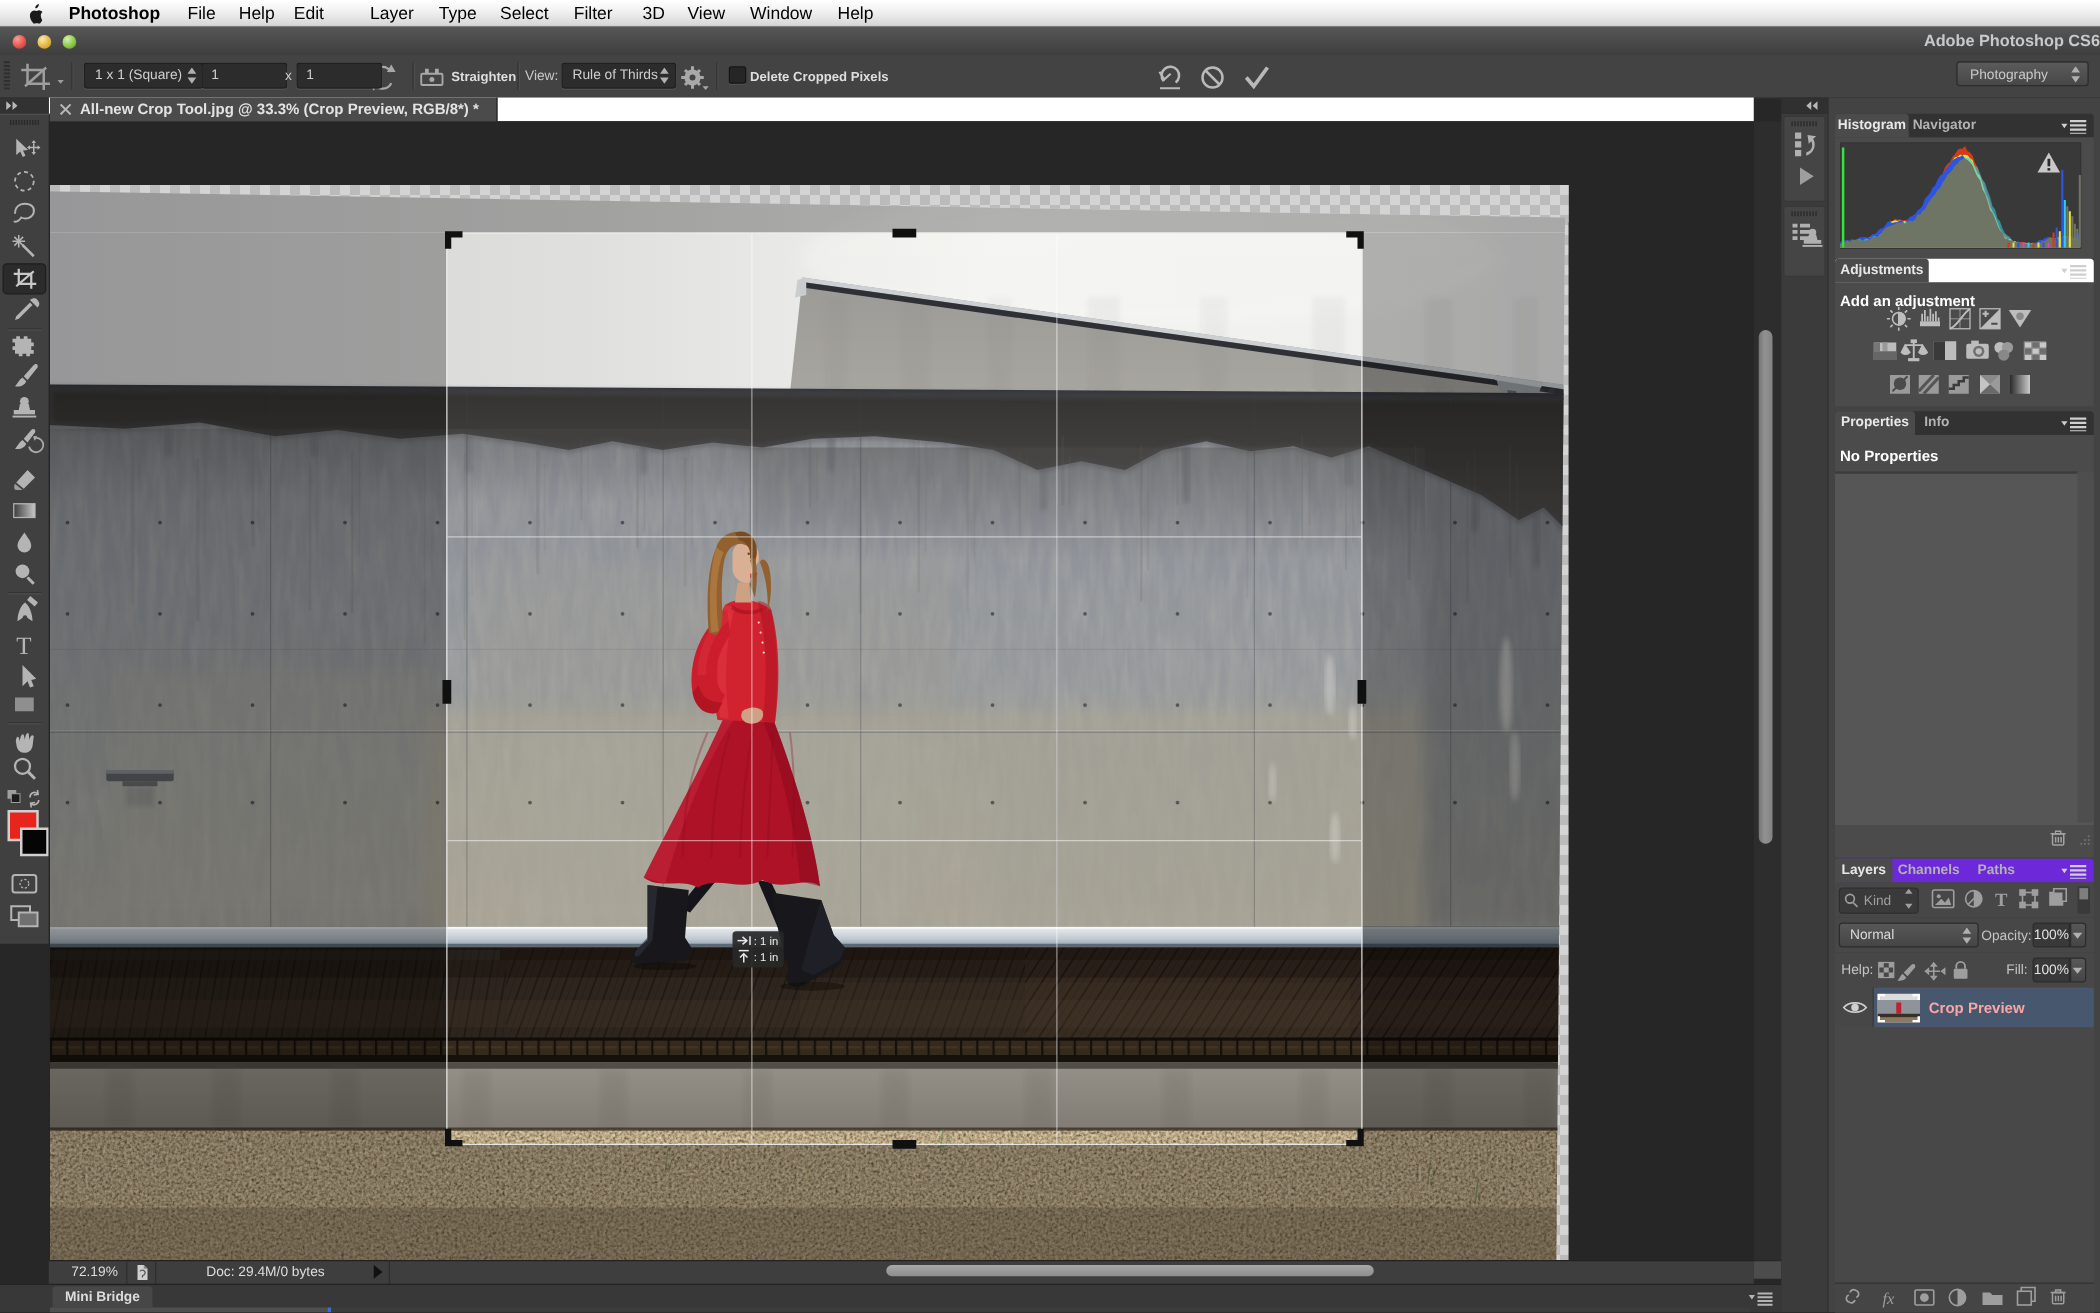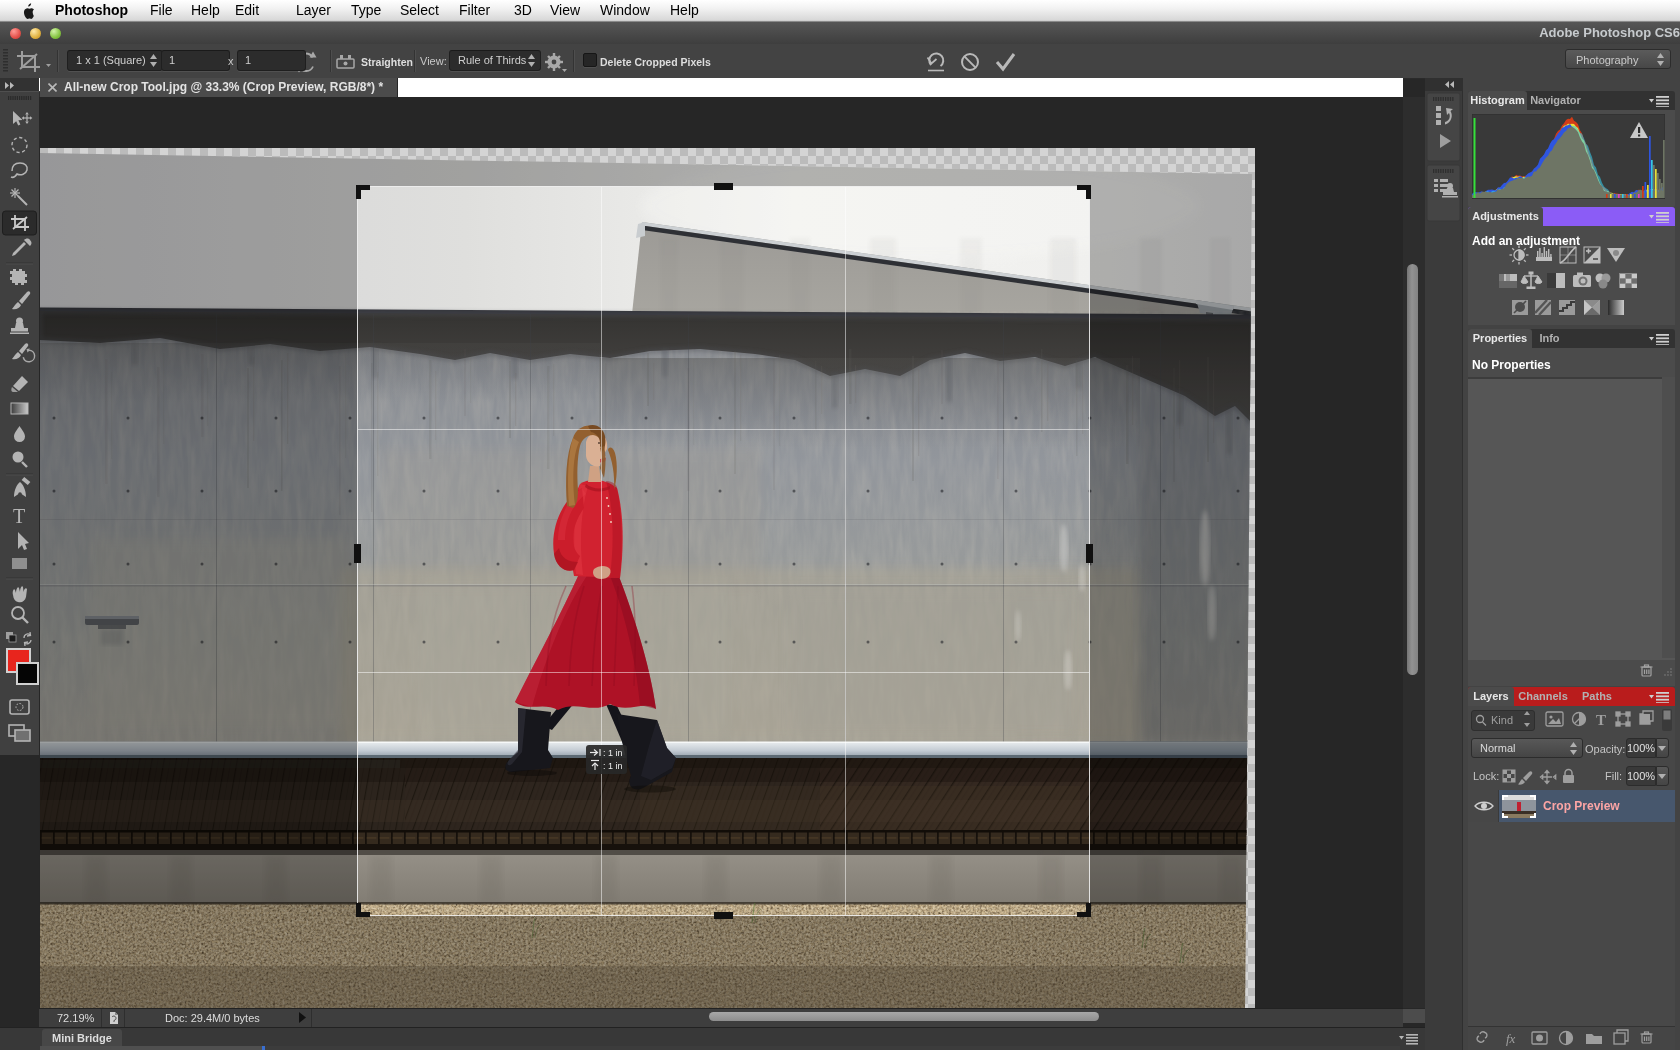--- a/index.html
+++ b/index.html
@@ -804,21 +804,21 @@
 <rect x="146" y="80" width="1.6" height="4" fill="#e838c8"></rect>
 <rect x="150" y="80" width="1.6" height="4" fill="#35c8e8"></rect>
 <rect x="154" y="80" width="1.6" height="4" fill="#d23b17"></rect>
 <rect x="158" y="80" width="1.6" height="4" fill="#e8e23a"></rect>
 <rect x="162" y="80" width="1.6" height="4" fill="#2e55e0"></rect>
 <rect x="166" y="80" width="1.6" height="4" fill="#e838c8"></rect>
 <path d="M158,24 L167,8 L176,24 Z" fill="#c9c9c9"></path>
       <rect x="166" y="13" width="2.2" height="6" fill="#2a2a2a"></rect>
       <rect x="166" y="20.5" width="2.2" height="2" fill="#2a2a2a"></rect>
 </svg>
-<div style="position:absolute;left:5px;top:129px;width:207px;height:19px;background:#8b5cf6;border-radius:3px 3px 0 0">
+<div style="position:absolute;left:5px;top:129px;width:207px;height:19px;background:#ffffff;border-radius:3px 3px 0 0">
       <div style="position:absolute;left:0px;top:0;width:75px;height:19px;background:#4b4b4b;color:#e8e8e8;font-size:11px;font-weight:bold;line-height:19px;text-align:center;border-radius:3px 3px 0 0;box-sizing:border-box">Adjustments</div>
       <svg width="24" height="12" style="position:absolute;right:4px;top:4px">
         <path d="M2,4 l5,0 l-2.5,3.5 z" fill="#cfcfcf"></path>
         <g fill="#cfcfcf">
           <rect x="9" y="1" width="13" height="1.8"></rect>
           <rect x="9" y="4.4" width="13" height="1.8"></rect>
           <rect x="9" y="7.8" width="13" height="1.8"></rect>
           <rect x="9" y="11.2" width="13" height="1.8"></rect>
         </g>
       </svg>
@@ -952,21 +952,21 @@
       </g>
       <g fill="#6e6e6e">
         <circle cx="197" cy="12" r="0.9"></circle>
         <circle cx="200" cy="12" r="0.9"></circle>
         <circle cx="203" cy="12" r="0.9"></circle>
         <circle cx="200" cy="9" r="0.9"></circle>
         <circle cx="203" cy="9" r="0.9"></circle>
         <circle cx="203" cy="6" r="0.9"></circle>
       </g>
     </svg>
-<div style="position:absolute;left:5px;top:609px;width:207px;height:19px;background:#b91c1c;border-radius:3px 3px 0 0">
+<div style="position:absolute;left:5px;top:609px;width:207px;height:19px;background:#6d28d9;border-radius:3px 3px 0 0">
       <div style="position:absolute;left:0px;top:0;width:46px;height:19px;background:#4b4b4b;color:#e8e8e8;font-size:11px;font-weight:bold;line-height:19px;text-align:center;border-radius:3px 3px 0 0;box-sizing:border-box">Layers</div>
       <div style="position:absolute;left:46px;top:0;width:58px;height:19px;color:#b2b2b2;font-size:11px;font-weight:bold;line-height:19px;text-align:center;border-radius:3px 3px 0 0;box-sizing:border-box">Channels</div>
       <div style="position:absolute;left:104px;top:0;width:40px;height:19px;color:#b2b2b2;font-size:11px;font-weight:bold;line-height:19px;text-align:right;border-radius:3px 3px 0 0;box-sizing:border-box">Paths</div>
       <svg width="24" height="12" style="position:absolute;right:4px;top:4px">
         <path d="M2,4 l5,0 l-2.5,3.5 z" fill="#cfcfcf"></path>
         <g fill="#cfcfcf">
           <rect x="9" y="1" width="13" height="1.8"></rect>
           <rect x="9" y="4.4" width="13" height="1.8"></rect>
           <rect x="9" y="7.8" width="13" height="1.8"></rect>
           <rect x="9" y="11.2" width="13" height="1.8"></rect>
@@ -1015,21 +1015,21 @@
         <path d="M4.5,13 L8,8 L1,8 Z" fill="#b0b0b0"></path>
       </svg></div>
 <span style="position:absolute;left:122px;top:665px;color:#c4c4c4;font-size:11px">Opacity:</span>
 <div style="position:absolute;left:163px;top:660px;width:30px;height:20px;background:#393939;border:1px solid #2c2c2c;border-radius:3px 0 0 3px;color:#e2e2e2;font-size:11px;line-height:19px;text-align:center;box-sizing:border-box">100%</div>
 <div style="position:absolute;left:193px;top:660px;width:13px;height:20px;background:linear-gradient(#585858,#454545);border:1px solid #2c2c2c;border-radius:0 3px 3px 0;box-sizing:border-box">
       <svg width="9" height="6" style="position:absolute;left:1px;top:7px">
         <path d="M0,0 L8,0 L4,5 Z" fill="#b0b0b0"></path>
       </svg>
     </div>
 <div style="position:absolute;left:5px;top:684px;width:207px;height:28px;background:#474747;border-bottom:1px solid #3a3a3a"></div>
-<span style="position:absolute;left:10px;top:692px;color:#c4c4c4;font-size:11px">Lock:</span>
+<span style="position:absolute;left:10px;top:692px;color:#c4c4c4;font-size:11px">Help:</span>
 <svg width="120" height="28" style="position:absolute;left:38px;top:684px">
       <g fill="#9e9e9e">
         <rect x="2" y="8" width="12" height="12" fill="none" stroke="#9e9e9e" stroke-width="1"></rect>
         <rect x="2" y="8" width="4" height="4"></rect>
         <rect x="10" y="8" width="4" height="4"></rect>
         <rect x="6" y="12" width="4" height="4"></rect>
         <rect x="2" y="16" width="4" height="4"></rect>
         <rect x="10" y="16" width="4" height="4"></rect>
         <path d="M28,10 C30,8 32,10 31,12 L25,19 L22,16 Z"></path>
         <path d="M21,17 L24,20 C23,22 20,23 17,22.5 C18.5,21 19,19 21,17 Z"></path>

